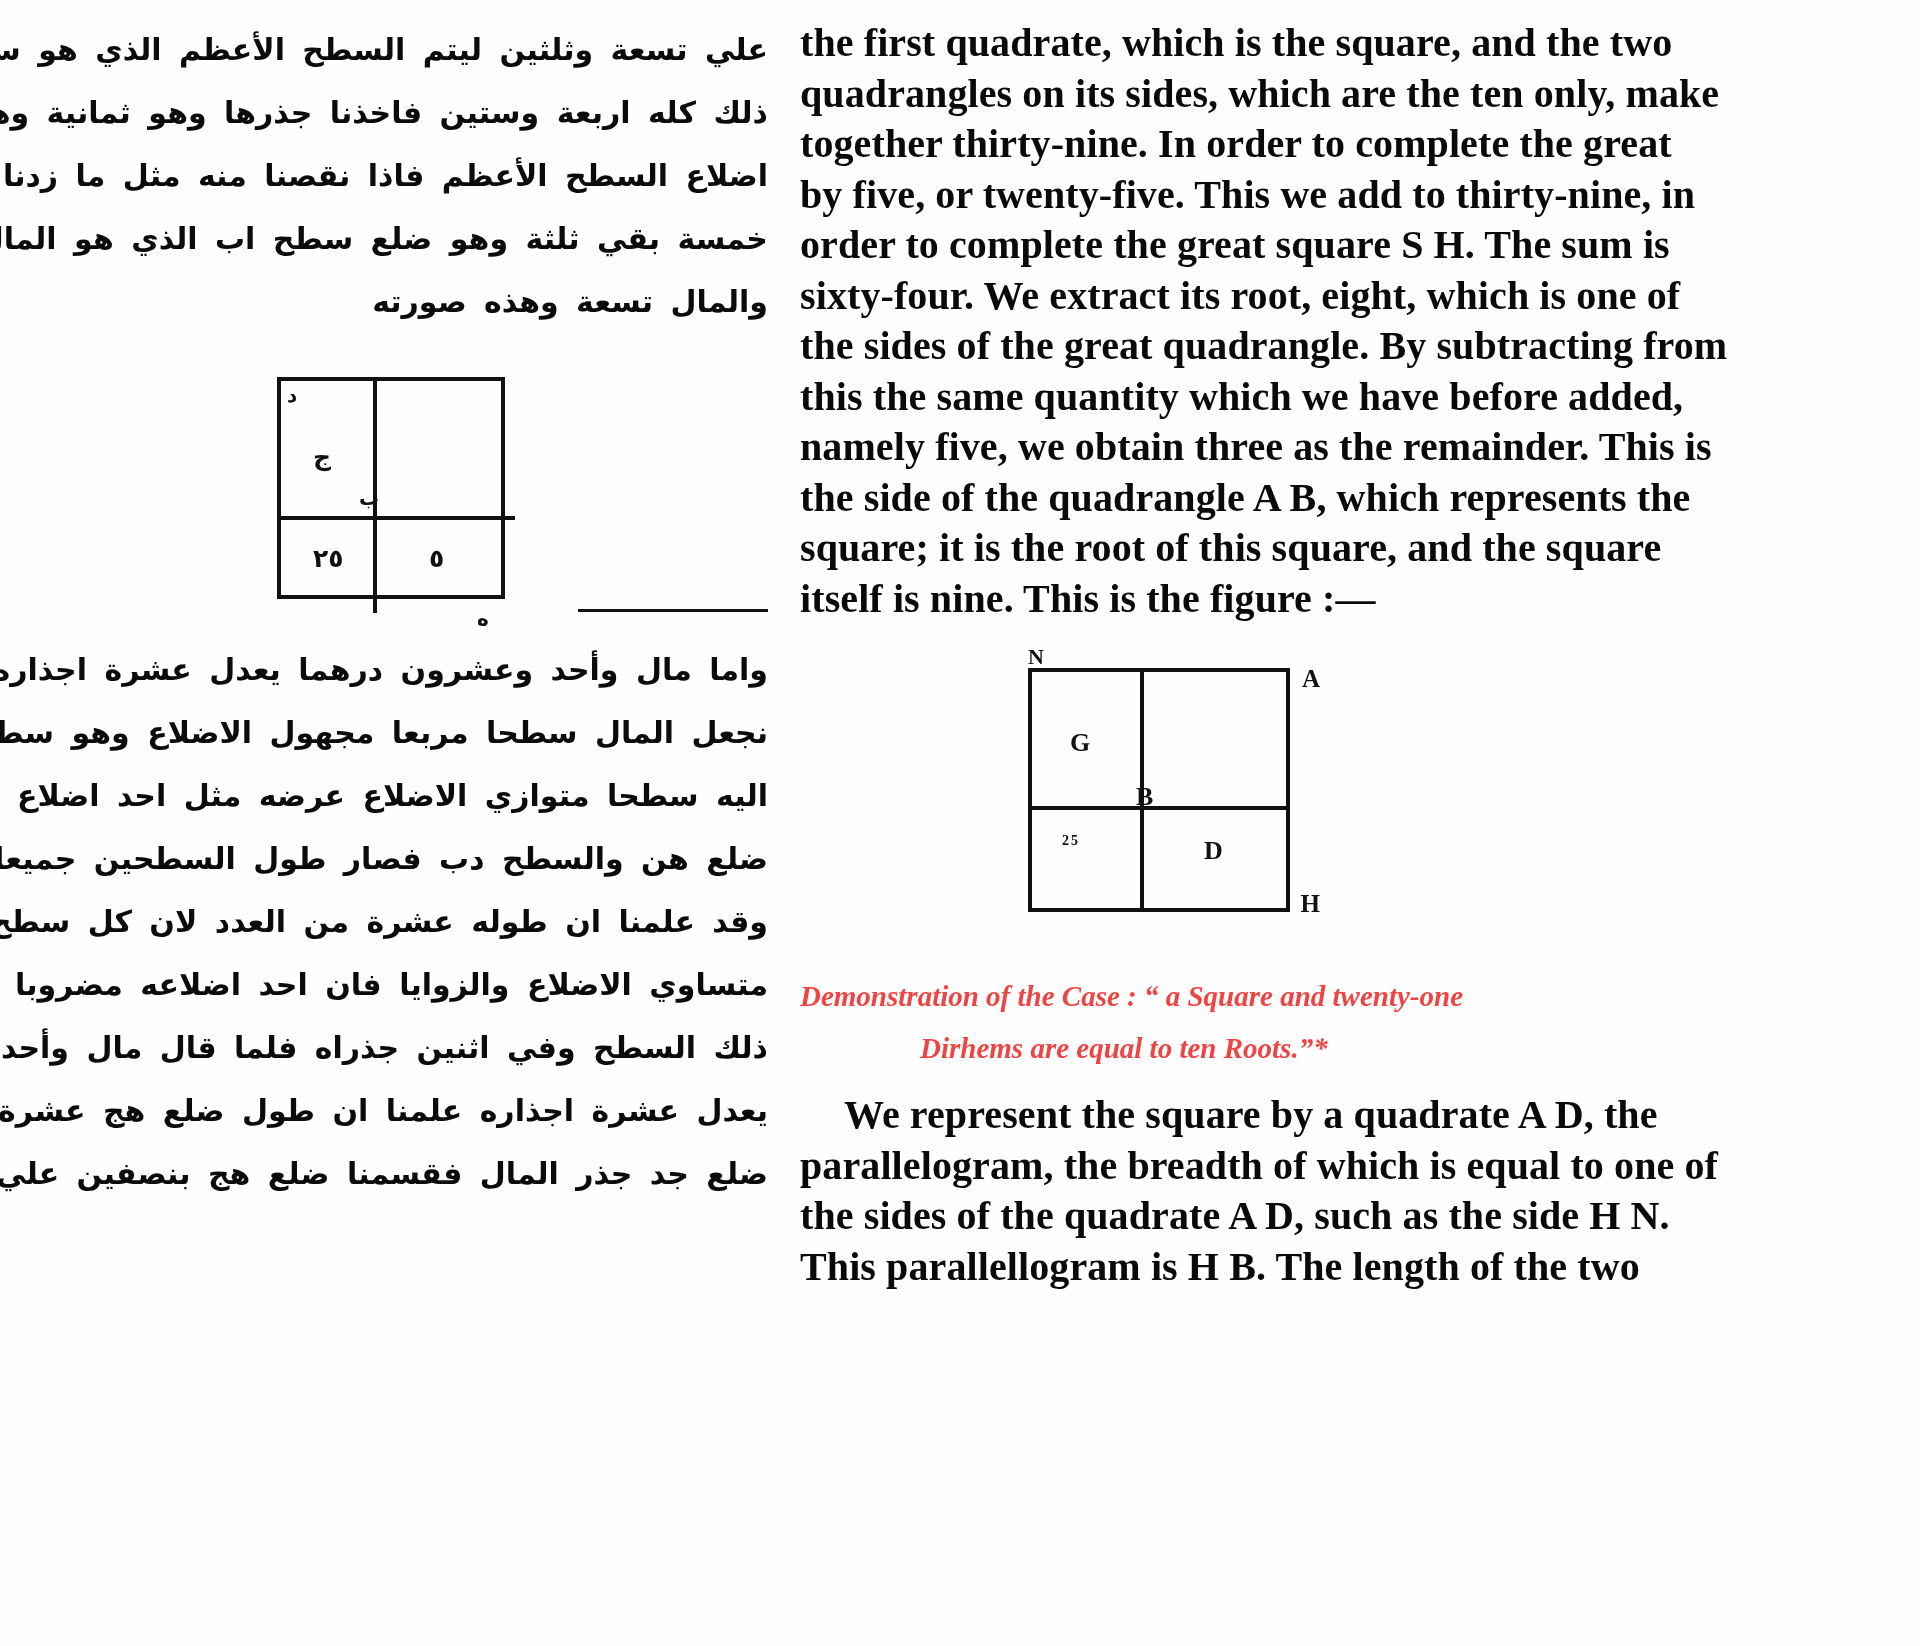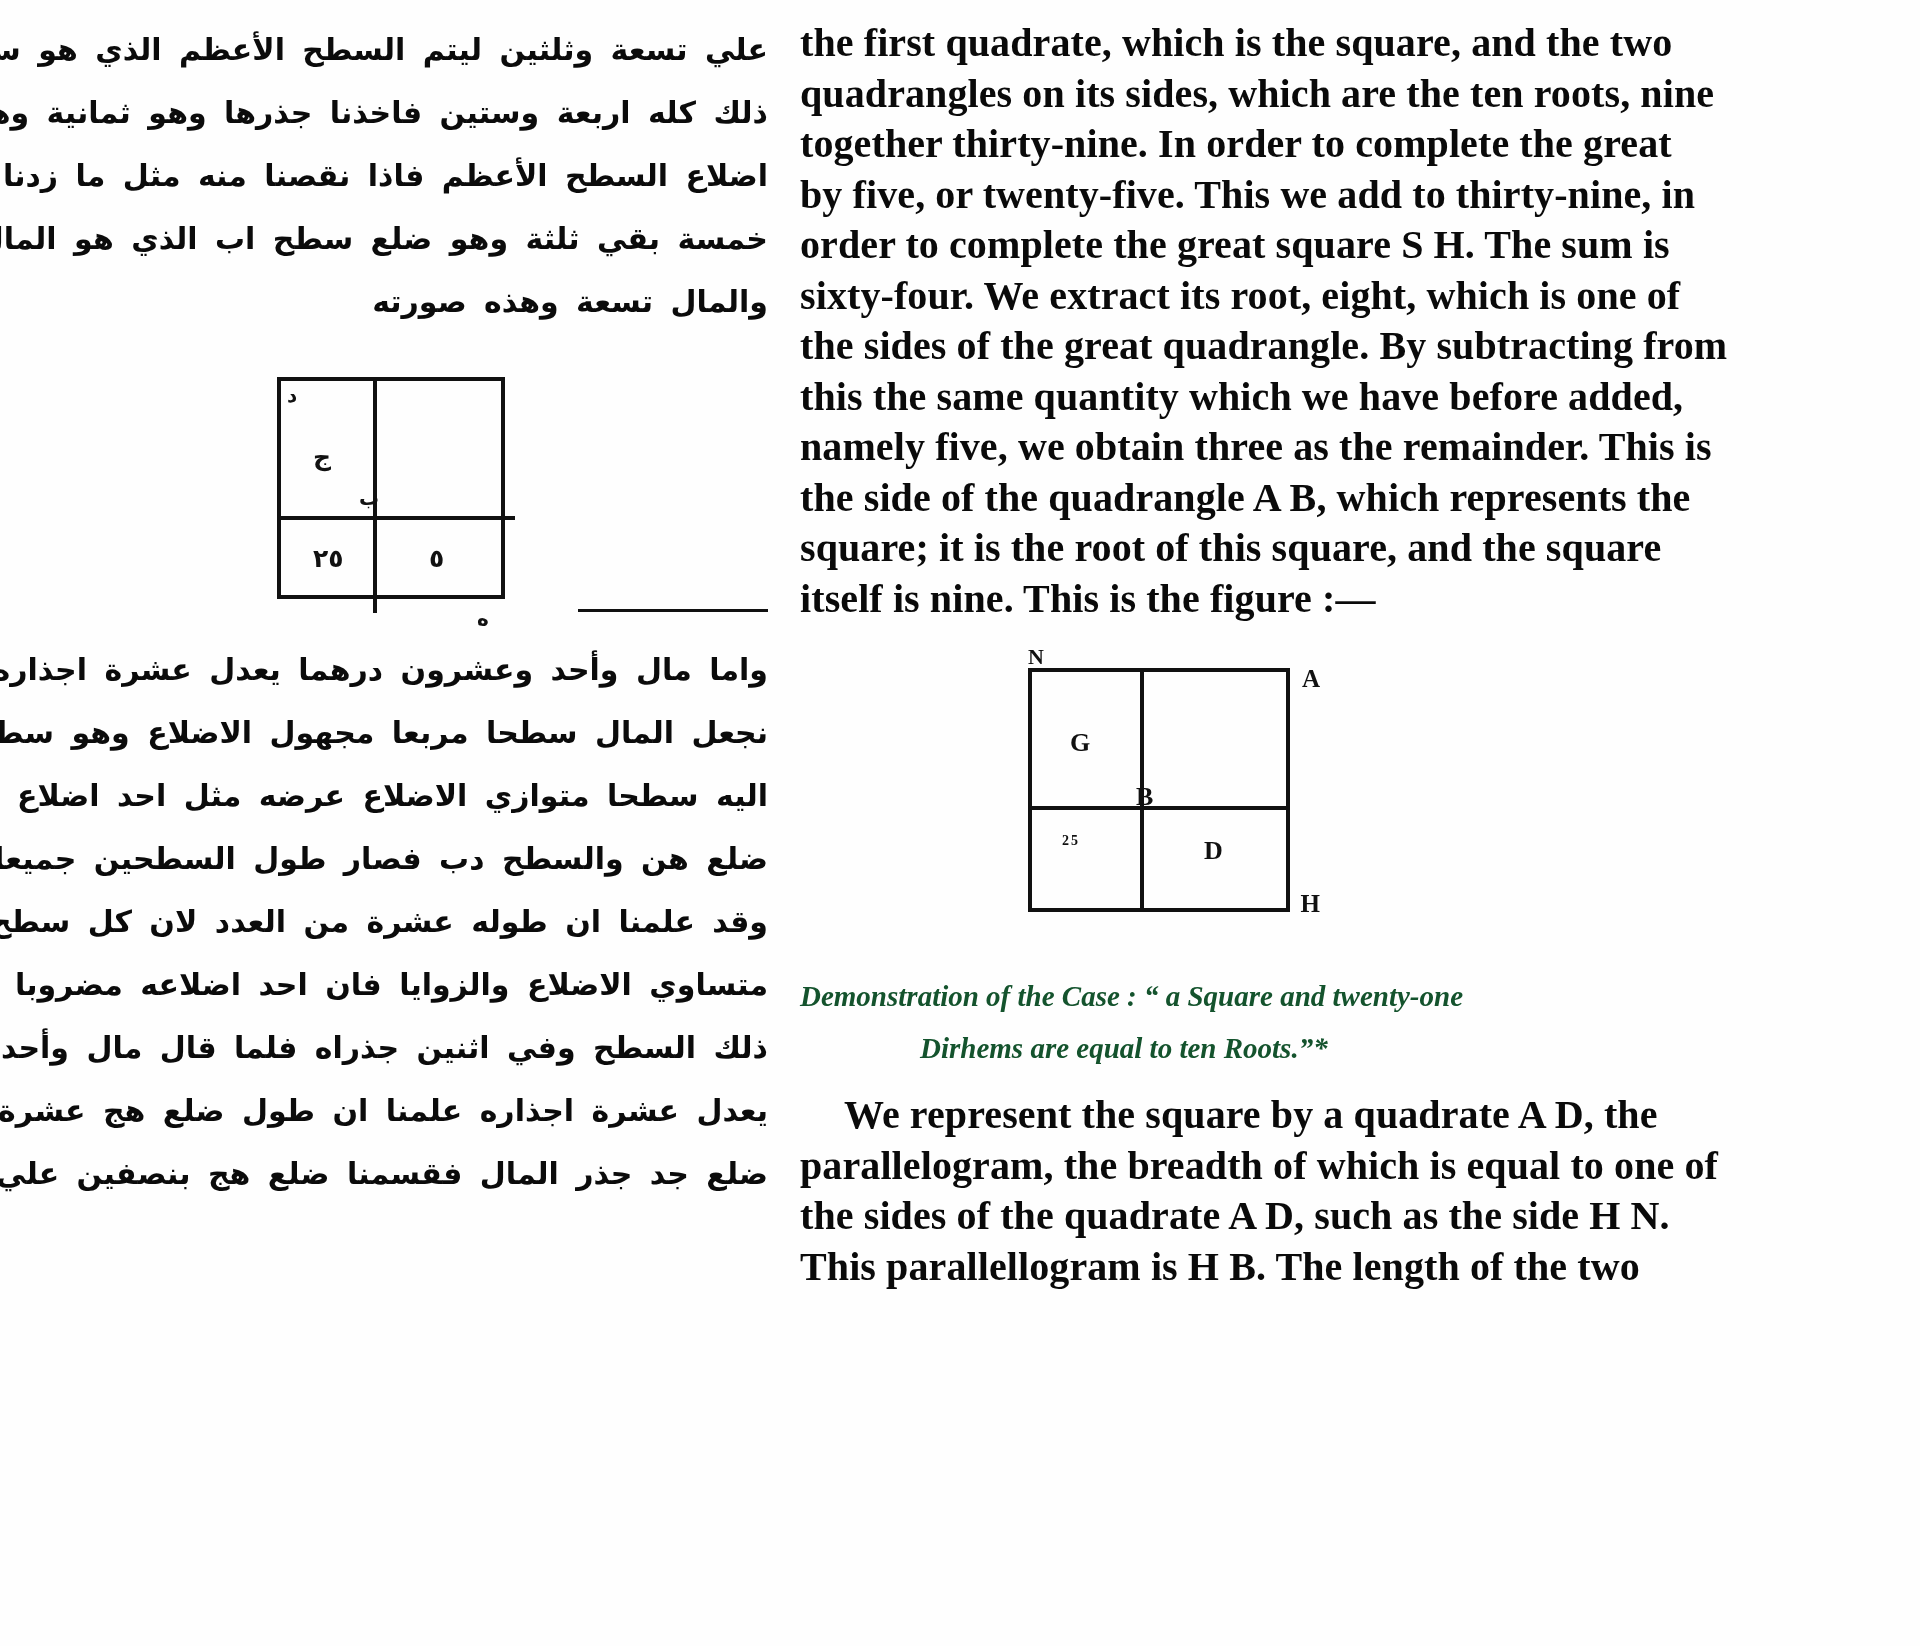--- a/index.html
+++ b/index.html
@@ -72,21 +72,21 @@
   }
   .en-line { display: block; white-space: nowrap; }
   .en-block .indent { padding-left: 44px; }
 
   .en-caption {
     font-family: "Liberation Serif", serif;
     font-style: italic;
     font-weight: 700;
     font-size: 29px;
     line-height: 52px;
-    color: #14532d;
+    color: #ef4444;
   }
   .en-caption .cap-l2 { display: block; padding-left: 120px; }
 
   
   .fig {
     position: relative;
     box-sizing: border-box;
   }
 
   
@@ -202,21 +202,21 @@
         <span class="ar-line">ذلك السطح وفي اثنين جذراه فلما قال مال وأحد وعشرون</span>
         <span class="ar-line">يعدل عشرة اجذاره علمنا ان طول ضلع هج عشرة اعداد لان</span>
         <span class="ar-line">ضلع جد جذر المال فقسمنا ضلع هج بنصفين علي نقطة</span>
       </div>
     </div>
 
     <div class="col-english">
 
       <div class="en-block">
         <span class="en-line">the first quadrate, which is the square, and the two</span>
-        <span class="en-line">quadrangles on its sides, which are the ten roots, nine</span>
+        <span class="en-line">quadrangles on its sides, which are the ten only, make</span>
         <span class="en-line">together thirty-nine.   In order  to complete the great</span>
         <span class="en-line">by five,  or twenty-five.   This we add to thirty-nine, in</span>
         <span class="en-line">order  to  complete the great square S H.   The sum is</span>
         <span class="en-line">sixty-four.   We extract its root,  eight, which is one of</span>
         <span class="en-line">the sides of the great quadrangle.   By subtracting from</span>
         <span class="en-line">this the same quantity which we have before added,</span>
         <span class="en-line">namely five, we obtain three as the remainder.   This is</span>
         <span class="en-line">the side of the quadrangle A B, which represents the</span>
         <span class="en-line">square; it is the root of this square, and the square</span>
         <span class="en-line">itself is nine.   This is the figure :—</span>

